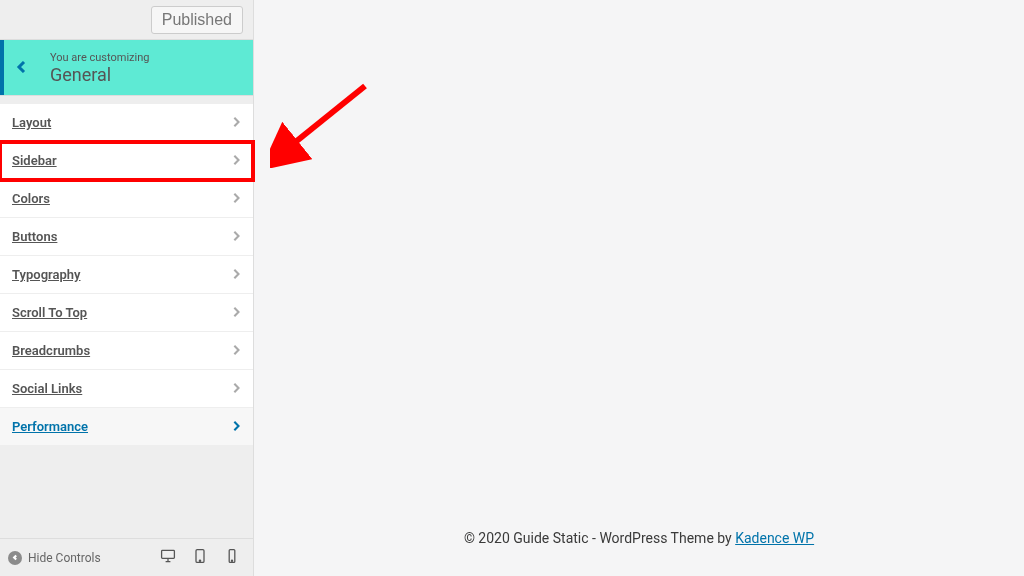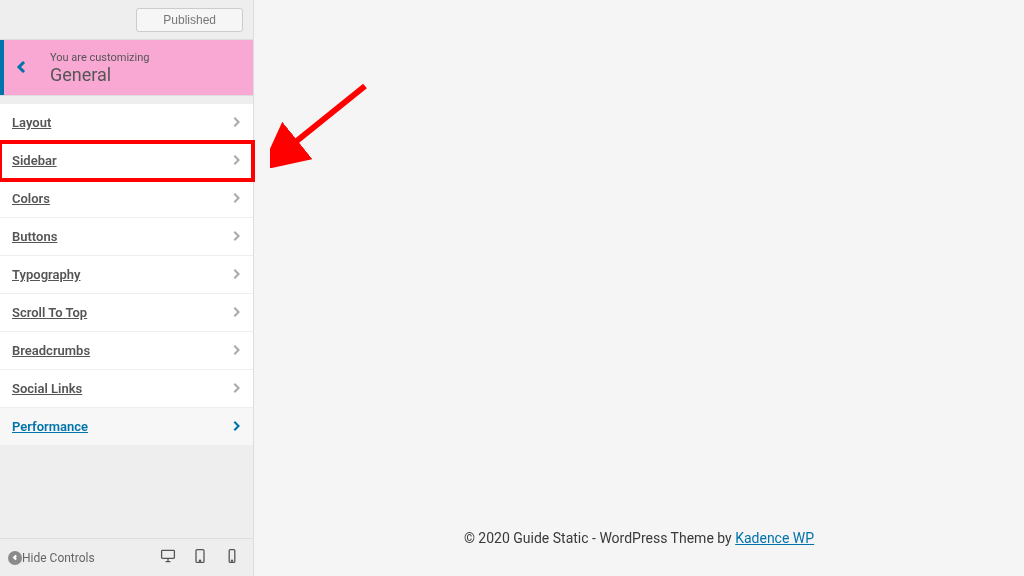--- a/index.html
+++ b/index.html
@@ -5,39 +5,39 @@
   * { box-sizing: border-box; margin: 0; padding: 0; }
   html, body { width: 1024px; height: 576px; font-family: -apple-system, BlinkMacSystemFont, "Segoe UI", Roboto, sans-serif; overflow: hidden; }
   body { display: flex; }
 
   
   .panel { width: 254px; height: 100%; background: #eeeeee; display: flex; flex-direction: column; border-right: 1px solid #ddd; position: relative; }
 
   .panel-top { height: 40px; display: flex; align-items: center; background: #eeeeee; border-bottom: 1px solid #ddd; }
   .close-btn { width: 40px; height: 40px; display: flex; align-items: center; justify-content: center; cursor: pointer; color: #555; font-size: 16px; }
   .top-spacer { flex: 1; }
-  .published-btn { margin-right: 10px; background: #f6f6f6; border: 1px solid #ccc; color: #777; font-size: 12px; padding: 4px 26px; border-radius: 3px; cursor: pointer; }
+  .published-btn { margin-right: 10px; background: #f6f6f6; border: 1px solid #ccc; color: #777; font-size: 16px; padding: 4px 10px; border-radius: 3px; cursor: pointer; }
 
-  .panel-header { height: 56px; background: #f9a8d4; display: flex; align-items: stretch; border-bottom: 1px solid #ddd; }
+  .panel-header { height: 56px; background: #5eead4; display: flex; align-items: stretch; border-bottom: 1px solid #ddd; }
   .back-btn { width: 40px; display: flex; align-items: center; justify-content: center; cursor: pointer; border-left: 4px solid #0073aa; }
   .back-btn svg { width: 12px; height: 12px; stroke: #0073aa; stroke-width: 3; fill: none; }
   .header-text { flex: 1; display: flex; flex-direction: column; justify-content: center; padding-left: 10px; }
   .header-small { font-size: 11px; color: #555; }
   .header-title { font-size: 18px; color: #555; font-weight: 400; }
 
   .menu { background: #eeeeee; padding-top: 8px; flex: 1; }
   .menu-item { height: 38px; background: #fff; border-bottom: 1px solid #eee; display: flex; align-items: center; padding: 0 12px; cursor: pointer; color: #555; font-size: 13px; font-weight: 600; position: relative; text-decoration: underline; }
   .menu-item .chev { margin-left: auto; }
   .menu-item .chev svg { width: 10px; height: 10px; stroke: #aaa; stroke-width: 2.5; fill: none; }
   .menu-item.active { color: #0073aa; background: #f7f7f7; }
   .menu-item.active .chev svg { stroke: #0073aa; }
   .menu-item.highlight { outline: 4px solid #ff0000; outline-offset: -2px; z-index: 5; }
 
   .panel-footer { height: 38px; border-top: 1px solid #ddd; background: #eeeeee; display: flex; align-items: center; padding: 0 8px; gap: 6px; }
-  .hide-controls { display: flex; align-items: center; color: #666; font-size: 12px; cursor: pointer; }
+  .hide-controls { display: flex; align-items: center; gap: 6px; color: #666; font-size: 12px; cursor: pointer; }
   .hide-controls .circ { width: 14px; height: 14px; border-radius: 50%; background: #8b8b8b; display: inline-flex; align-items: center; justify-content: center; }
   .hide-controls .circ svg { width: 7px; height: 7px; stroke: #fff; stroke-width: 3; fill: none; }
   .footer-spacer { flex: 1; }
   .device-btn { width: 26px; height: 26px; display: flex; align-items: center; justify-content: center; cursor: pointer; color: #666; }
   .device-btn svg { width: 16px; height: 16px; stroke: #555; stroke-width: 1.6; fill: none; }
 
   
   .preview { flex: 1; background: #f5f5f6; position: relative; }
   .preview-footer { position: absolute; bottom: 30px; width: 100%; text-align: center; font-size: 14px; color: #3a3a3a; }
   .preview-footer a { color: #0073aa; text-decoration: underline; }

